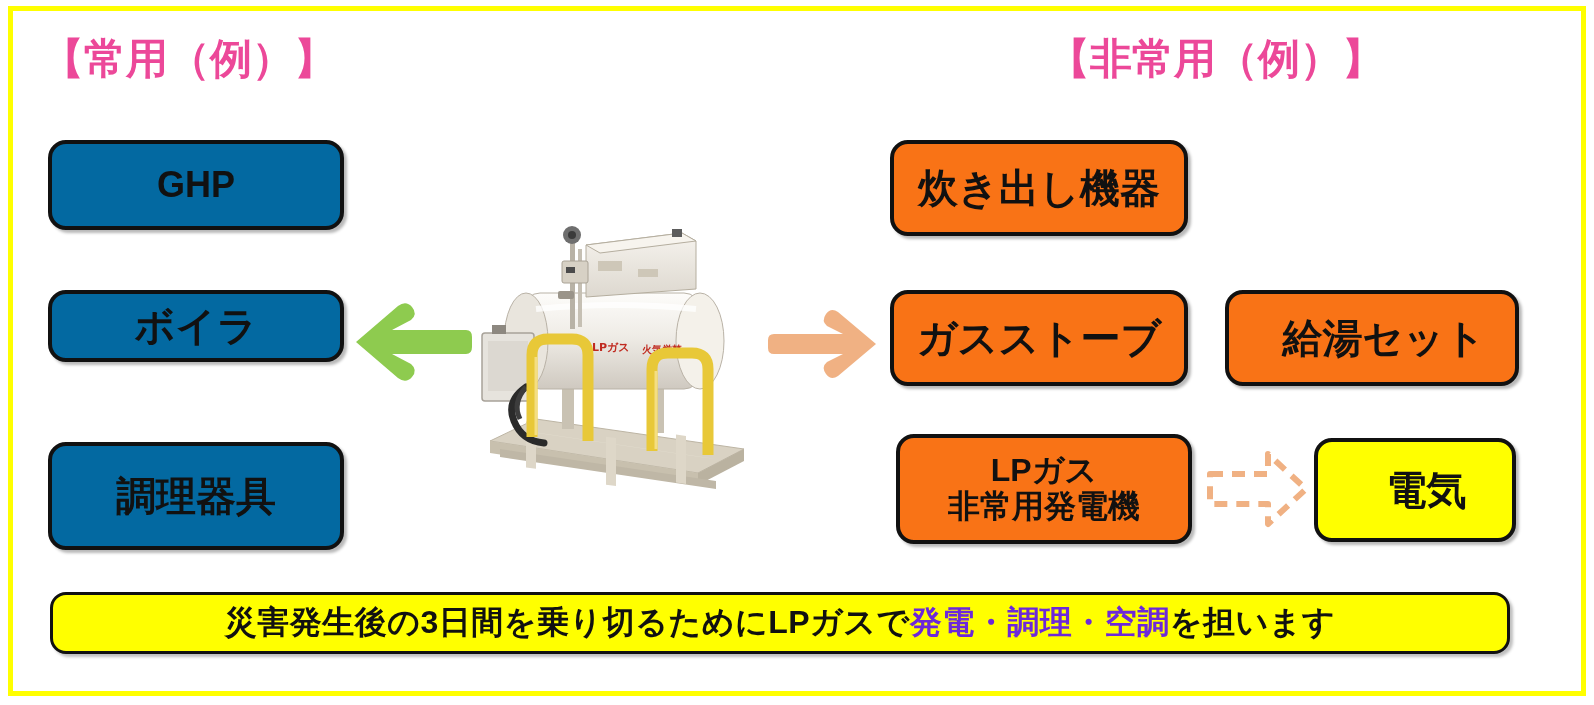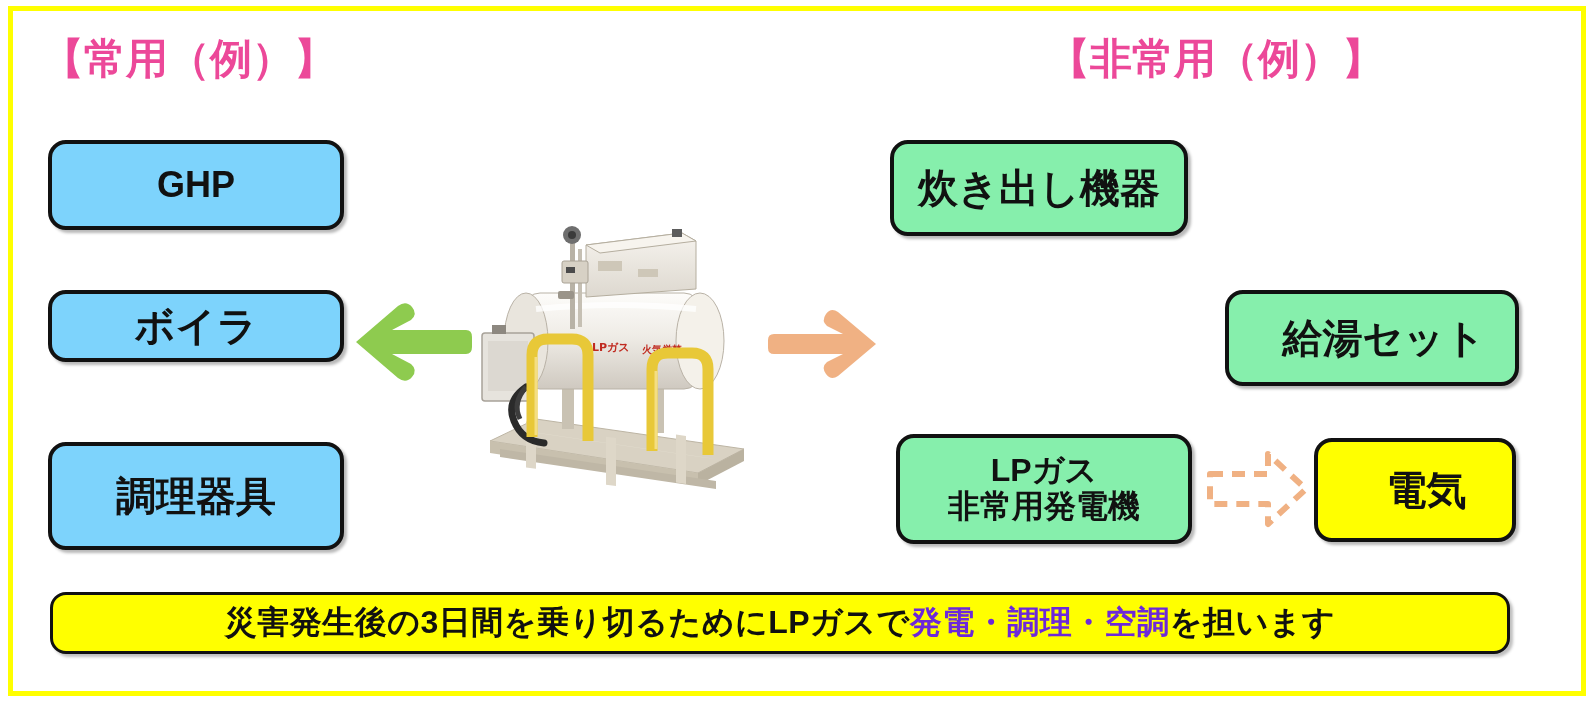--- a/index.html
+++ b/index.html
@@ -51,22 +51,22 @@
     border-radius: 18px;
     display: flex;
     align-items: center;
     justify-content: center;
     text-align: center;
     font-weight: bold;
     color: #111111;
     line-height: 1.12;
     box-shadow: 3px 3px 3px rgba(0,0,0,0.28);
   }
-  .node.green  { background: #7dd3fc; }
-  .node.orange { background: #86efac; }
+  .node.green  { background: #0369a1; }
+  .node.orange { background: #f97316; }
   .node.yellow { background: #FFFF00; }
 
   
   #node-ghp       { left: 48px; top: 140px; width: 296px; height: 90px; font-size: 36px; }
   #node-boiler    { left: 48px; top: 290px; width: 296px; height: 72px; font-size: 40px; }
   #node-cookware  { left: 48px; top: 442px; width: 296px; height: 108px; font-size: 40px; justify-content: center; }
 
   
   #node-soup-kitchen { left: 890px;  top: 140px; width: 298px; height: 96px; font-size: 40px; }
   #node-gas-stove    { left: 890px;  top: 290px; width: 298px; height: 96px; font-size: 40px; }
@@ -220,20 +220,23 @@
 
   <svg class="arrow-svg" id="arrow-right-orange" viewBox="0 0 112 76">
     <path d="M108 38 L70 6 Q63 1 58 8 Q53 15 59 20 L75 28 L6 28 Q0 28 0 34
              L0 42 Q0 48 6 48 L75 48 L59 56 Q53 61 58 68 Q63 75 70 70 Z" fill="#F0B183"></path>
   </svg>
 
   <div class="node orange" id="node-soup-kitchen">
     <span class="line">炊き出し機器</span>
   </div>
 
+  <div class="node orange" id="node-gas-stove">
+    <span class="line">ガスストーブ</span>
+  </div>
 
 
   <div class="node orange" id="node-hot-water">
     <span class="line">給湯セット</span>
   </div>
 
   <div class="node orange" id="node-lp-generator">
     <div>
       <span class="line">LPガス</span>
       <span class="line">非常用発電機</span>

